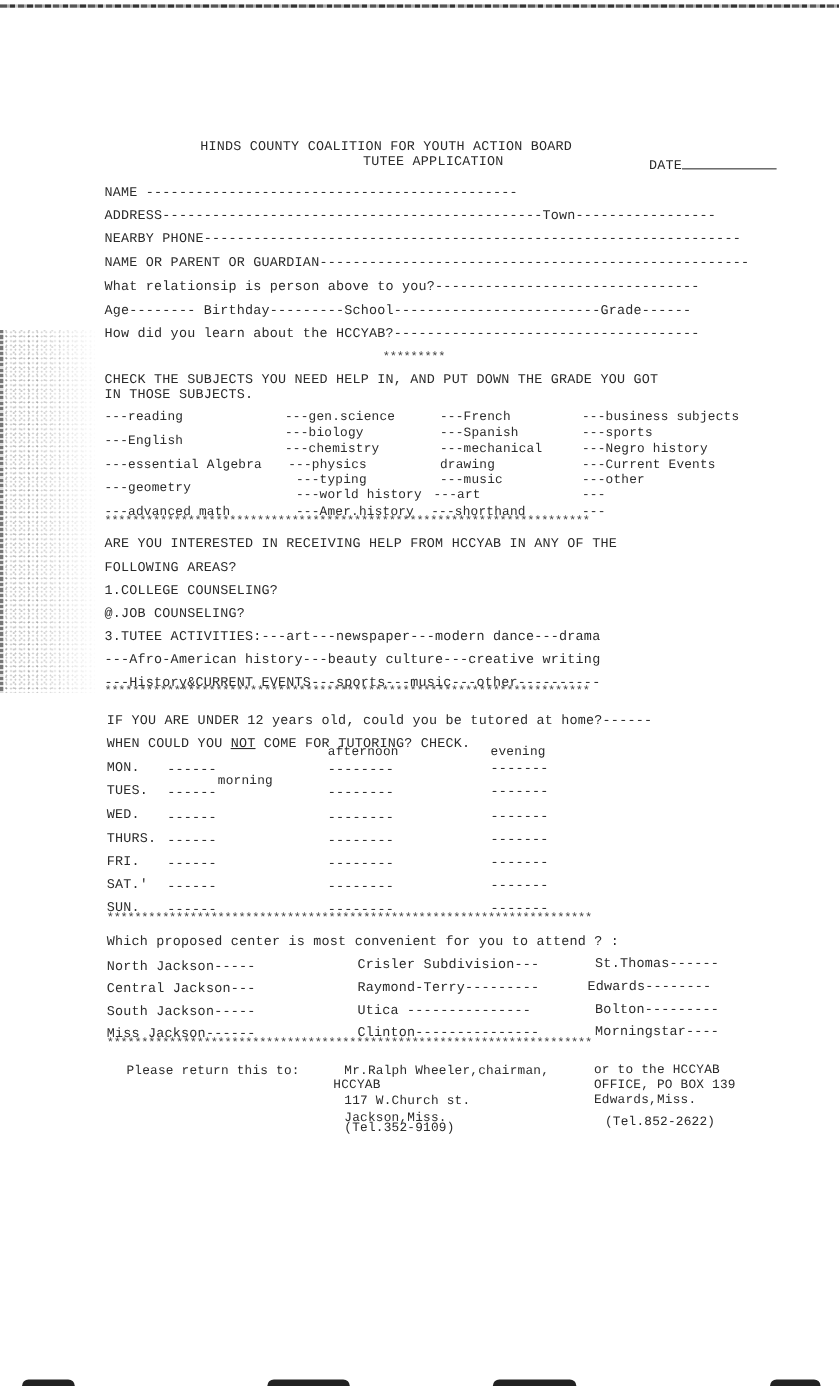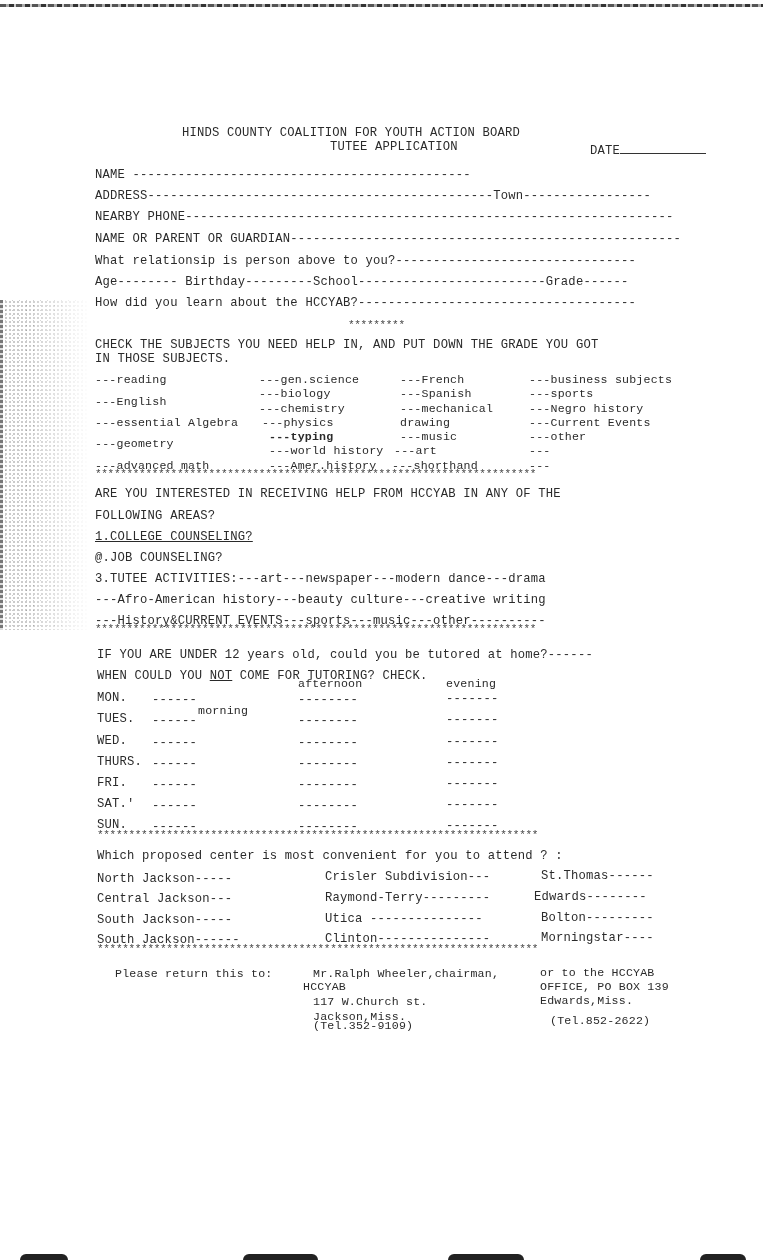--- a/index.html
+++ b/index.html
@@ -63,21 +63,21 @@
 <div class="t sm" style="left:95px;top:373px;">---reading</div>
 <div class="t sm" style="left:95px;top:395px;">---English</div>
 <div class="t sm" style="left:95px;top:416px;">---essential Algebra</div>
 <div class="t sm" style="left:95px;top:437px;">---geometry</div>
 <div class="t sm" style="left:95px;top:459px;">---advanced math</div>
 
 <div class="t sm" style="left:259px;top:373px;text-align:center;">---gen.science</div>
 <div class="t sm" style="left:259px;top:387px;">---biology</div>
 <div class="t sm" style="left:259px;top:402px;">---chemistry</div>
 <div class="t sm" style="left:262px;top:416px;">---physics</div>
-<div class="t sm" style="left:269px;top:430px;font-weight:bold;">---typing</div>
+<div class="t sm" style="left:269px;top:430px;">---typing</div>
 <div class="t sm" style="left:269px;top:444px;">---world history</div>
 <div class="t sm" style="left:269px;top:459px;">---Amer.history</div>
 
 <div class="t sm" style="left:400px;top:373px;">---French</div>
 <div class="t sm" style="left:400px;top:387px;">---Spanish</div>
 <div class="t sm" style="left:400px;top:402px;">---mechanical</div>
 <div class="t sm" style="left:400px;top:416px;">drawing</div>
 <div class="t sm" style="left:400px;top:430px;">---music</div>
 <div class="t sm" style="left:394px;top:444px;">---art</div>
 <div class="t sm" style="left:392px;top:459px;text-align:center;">---shorthand</div>
@@ -87,21 +87,21 @@
 <div class="t sm" style="left:529px;top:402px;">---Negro history</div>
 <div class="t sm" style="left:529px;top:416px;">---Current Events</div>
 <div class="t sm" style="left:529px;top:430px;">---other</div>
 <div class="t sm" style="left:529px;top:444px;">---</div>
 <div class="t sm" style="left:529px;top:459px;">---</div>
 
 <div class="t stars" style="left:95px;top:467px;">**********************************************************************</div>
 
 <div class="t" style="left:95px;top:487px;">ARE YOU INTERESTED IN RECEIVING HELP FROM HCCYAB IN ANY OF THE</div>
 <div class="t" style="left:95px;top:509px;">FOLLOWING AREAS?</div>
-<div class="t" style="left:95px;top:530px;text-decoration:underline;">1.COLLEGE COUNSELING?</div>
+<div class="t" style="left:95px;top:530px;">1.COLLEGE COUNSELING?</div>
 <div class="t" style="left:95px;top:551px;">@.JOB COUNSELING?</div>
 <div class="t" style="left:95px;top:572px;">3.TUTEE ACTIVITIES:---art---newspaper---modern dance---drama</div>
 <div class="t" style="left:95px;top:593px;">---Afro-American history---beauty culture---creative writing</div>
 <div class="t" style="left:95px;top:614px;">---History&amp;CURRENT EVENTS---sports---music---other----------</div>
 <div class="t stars" style="left:95px;top:622px;">**********************************************************************</div>
 
 <div class="t" style="left:97px;top:648px;">IF YOU ARE UNDER 12 years old, could you be tutored at home?------</div>
 <div class="t" style="left:97px;top:669px;"><span>WHEN COULD YOU </span><span class="u">NOT</span><span> COME FOR TUTORING? CHECK.</span></div>
 <div class="t sm" style="left:150px;top:704px;margin-left:48px;">morning</div>
 <div class="t sm" style="left:298px;top:677px;">afternoon</div>
@@ -148,21 +148,21 @@
   <div class="t" style="left:152px;top:820px;">------</div>
   <div class="t" style="left:298px;top:820px;">--------</div>
   <div class="t" style="left:446px;top:819px;">-------</div>
 </div>
 <div class="t stars" style="left:97px;top:828px;">**********************************************************************</div>
 
 <div class="t" style="left:97px;top:849px;">Which proposed center is most convenient for you to attend ? :</div>
 <div class="t" style="left:97px;top:872px;">North Jackson-----</div>
 <div class="t" style="left:97px;top:892px;">Central Jackson---</div>
 <div class="t" style="left:97px;top:913px;">South Jackson-----</div>
-<div class="t" style="left:97px;top:933px;">South Jackson------</div>
+<div class="t" style="left:97px;top:933px;">Miss Jackson------</div>
 
 <div class="t" style="left:325px;top:870px;">Crisler Subdivision---</div>
 <div class="t" style="left:325px;top:891px;">Raymond-Terry---------</div>
 <div class="t" style="left:325px;top:912px;">Utica ---------------</div>
 <div class="t" style="left:325px;top:932px;">Clinton---------------</div>
 
 <div class="t" style="left:541px;top:869px;">St.Thomas------</div>
 <div class="t" style="left:534px;top:890px;">Edwards--------</div>
 <div class="t" style="left:541px;top:911px;">Bolton---------</div>
 <div class="t" style="left:541px;top:931px;">Morningstar----</div>

